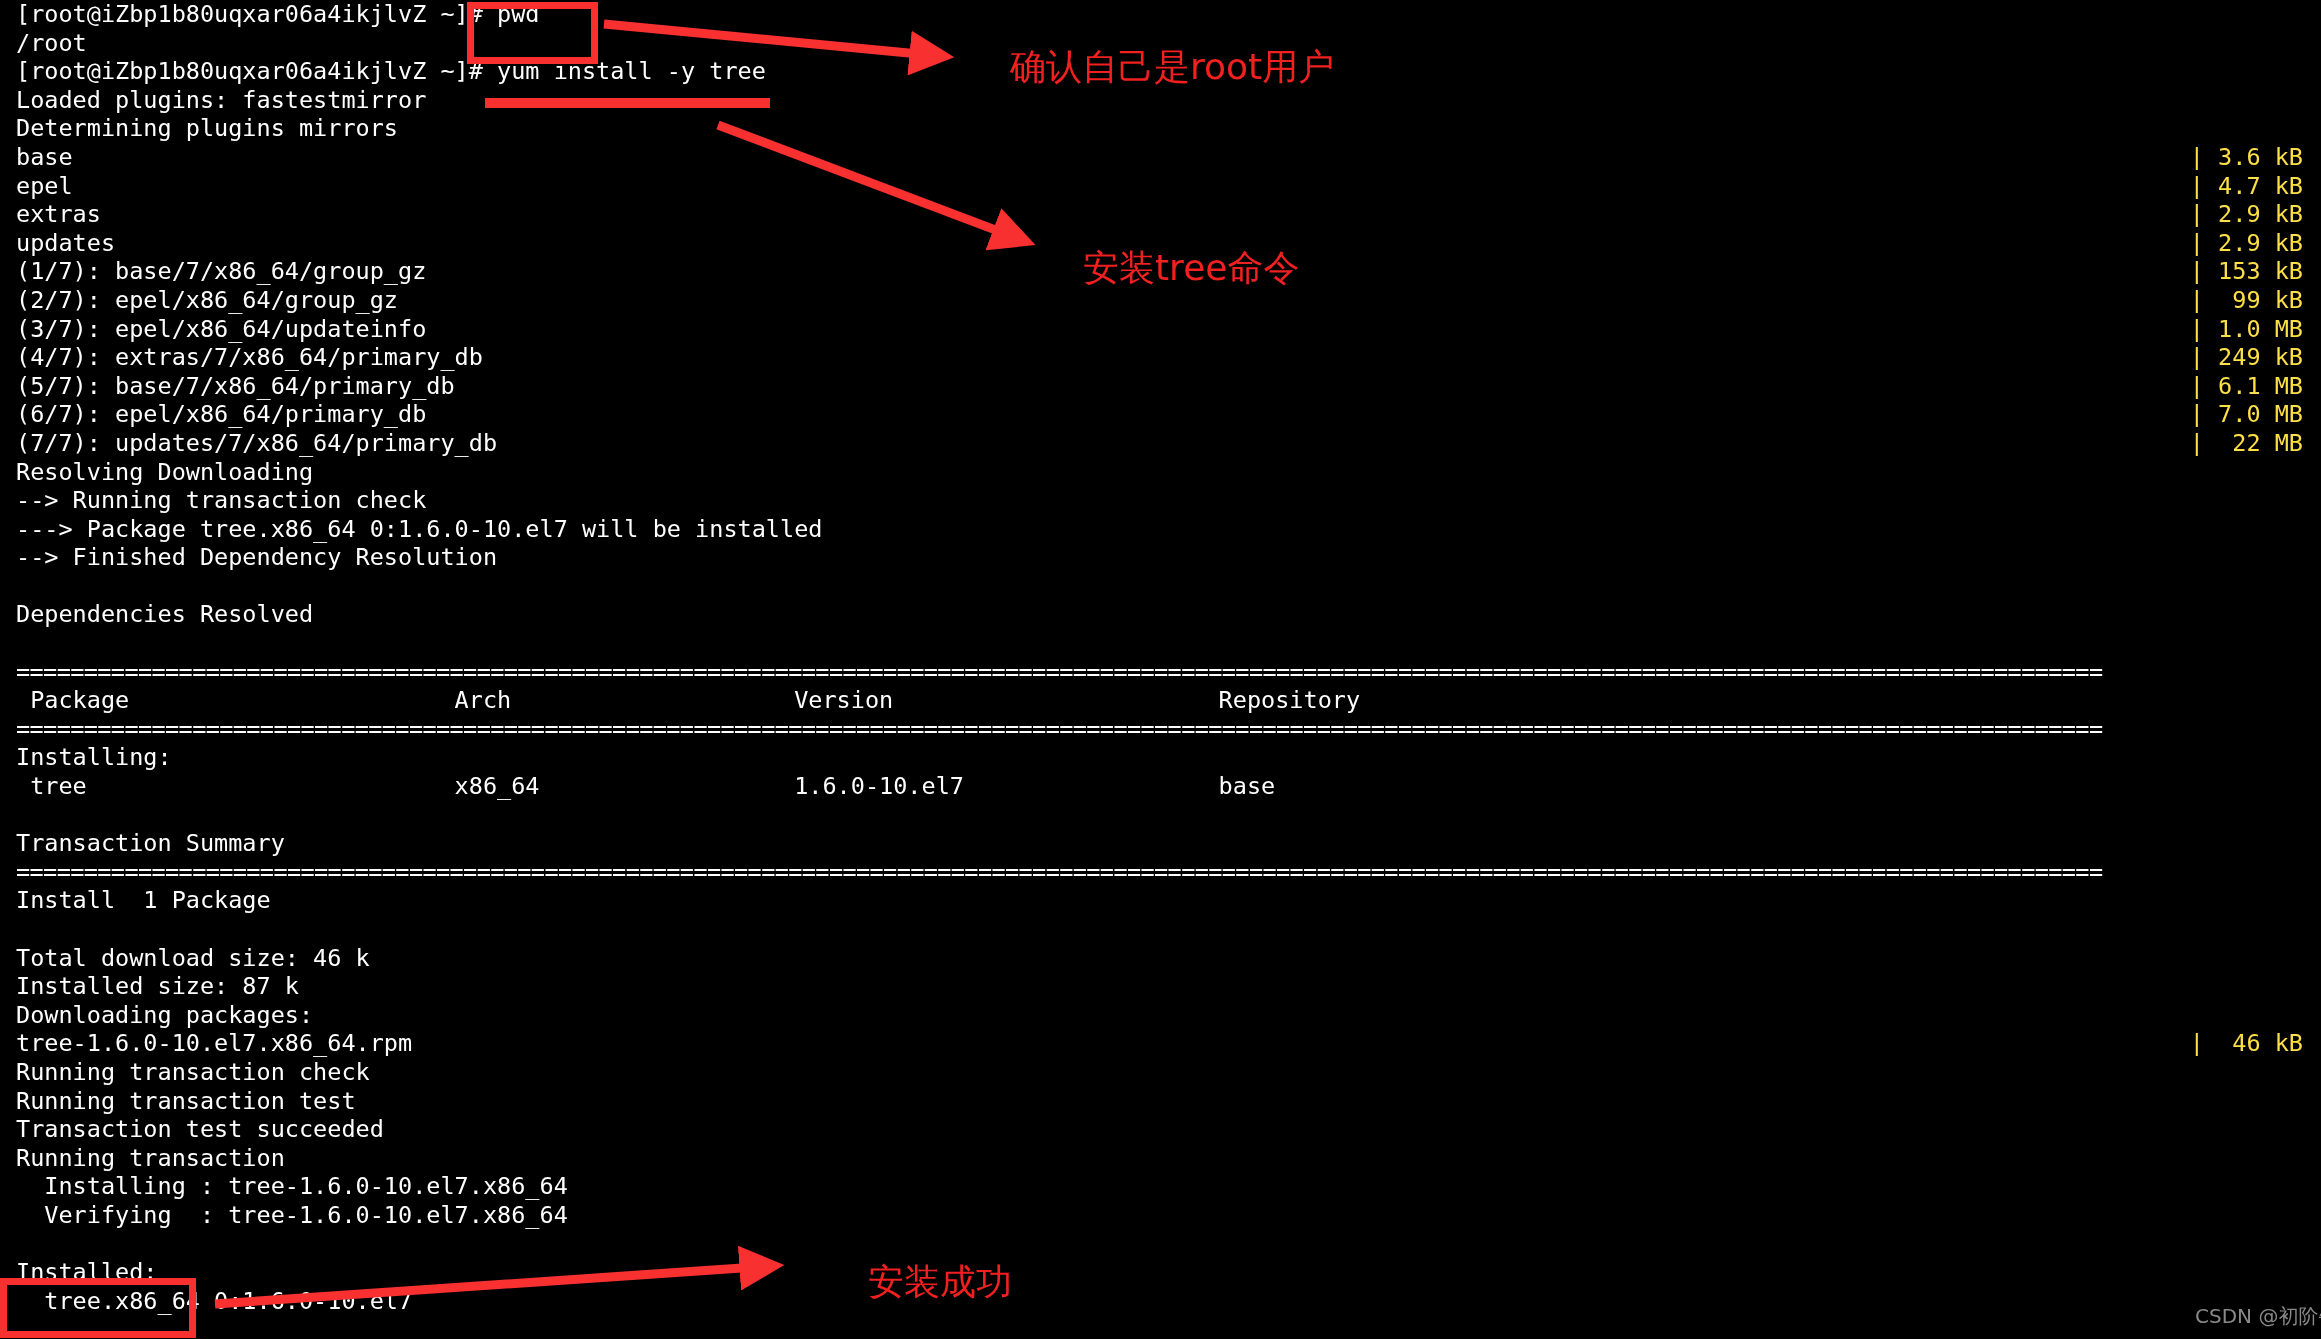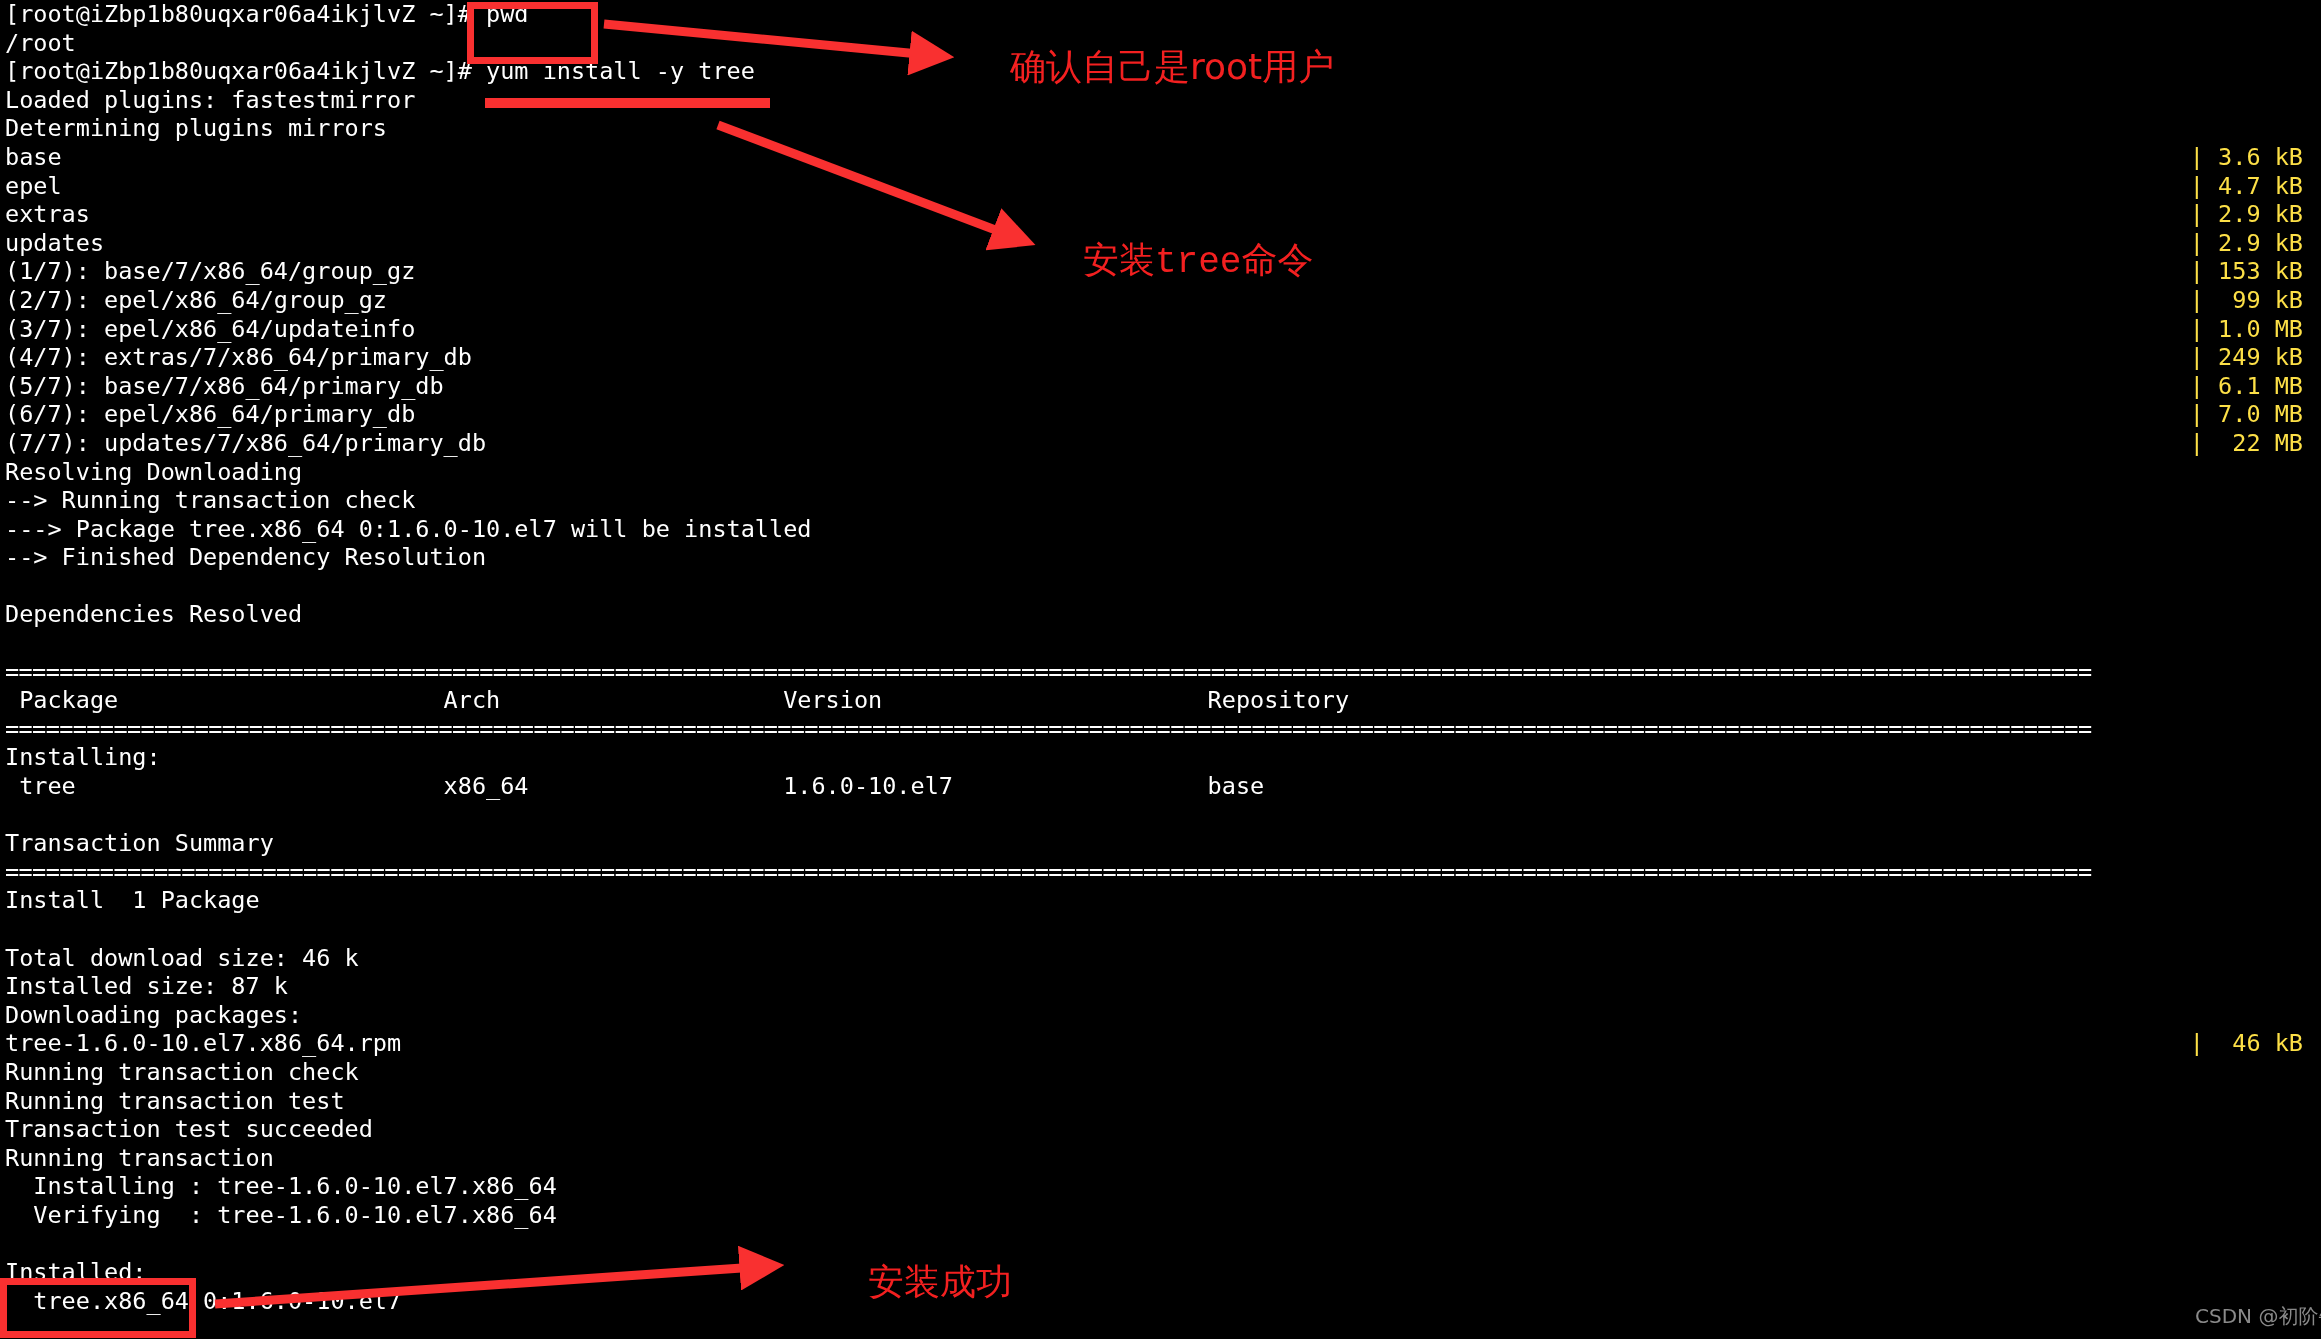--- a/index.html
+++ b/index.html
@@ -32,21 +32,21 @@
     z-index: 1;
   }
   .line {
     position: relative;
     height: 28.6px;
     line-height: 28.6px;
     font-size: 23.5px;
     letter-spacing: 0px;
     color: #ffffff;
     white-space: pre;
-    padding-left: 5px;
+    padding-left: 16px;
     box-sizing: border-box;
   }
   .line .txt { color: #ffffff; }
   .line .size {
     position: absolute;
     right: 18px;
     top: 0;
     color: #fde047;
     white-space: pre;
     margin-left: 36px;
@@ -162,18 +162,18 @@
       <line x1="215" y1="1304" x2="770" y2="1266" stroke="#f93030" stroke-width="9" marker-end="url(#ah)"></line>
     </svg>
 
     <div class="anno-box" style="left:467px; top:2px; width:131px; height:62px;"></div>
 
     <div class="anno-underline" style="left:485px; top:98px; width:285px; height:10px;"></div>
 
     <div class="anno-box" style="left:0px; top:1278px; width:196px; height:60px;"></div>
 
     <div class="anno-text" style="left:1010px; top:43px;">确认自己是root用户</div>
-    <div class="anno-text" style="left:1083px; top:236px;font-family:Liberation Mono, monospace;">安装tree命令</div>
+    <div class="anno-text" style="left:1083px; top:244px;">安装tree命令</div>
     <div class="anno-text" style="left:868px; top:1258px;">安装成功</div>
 
     <div class="watermark" style="left:2195px; top:1303px;">CSDN @初阶牛</div>
   </div>
 </div>
 
 </body></html>

